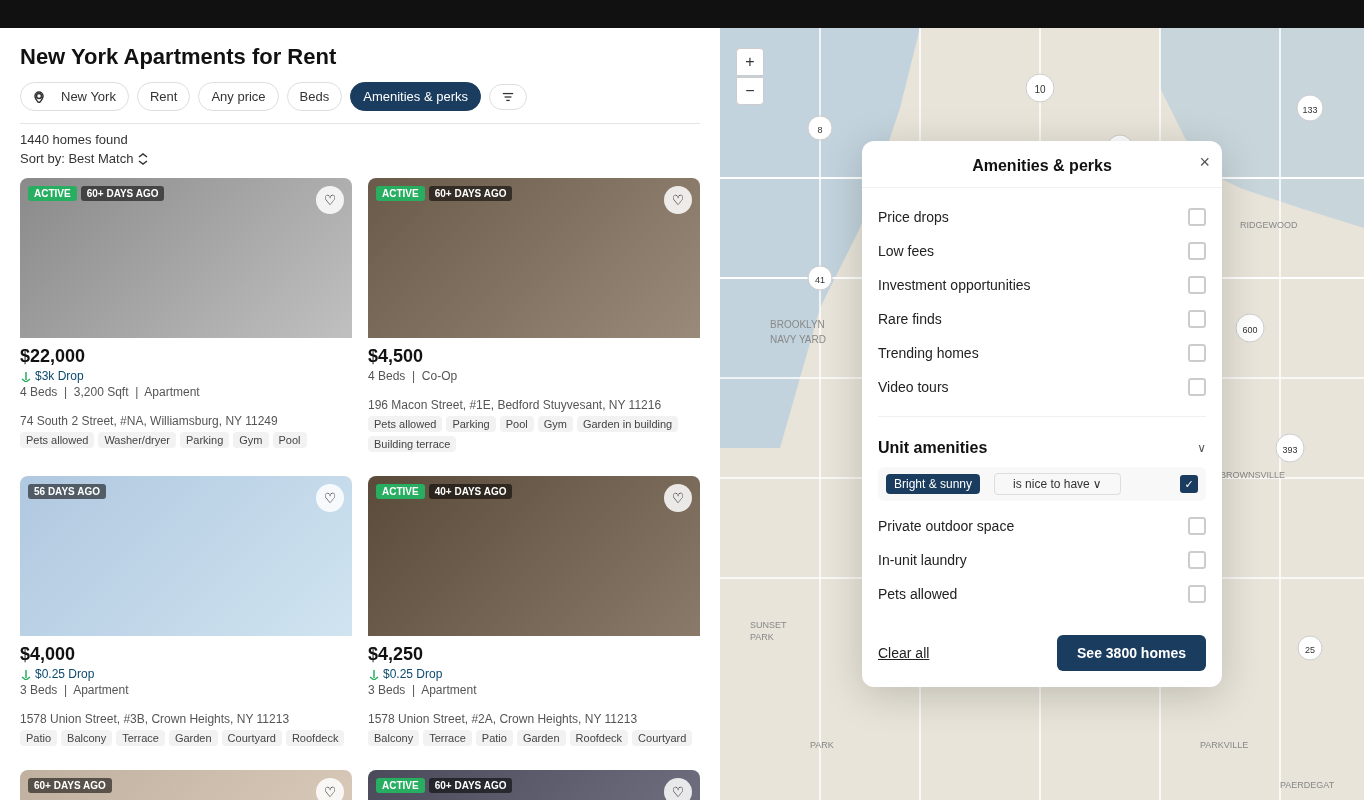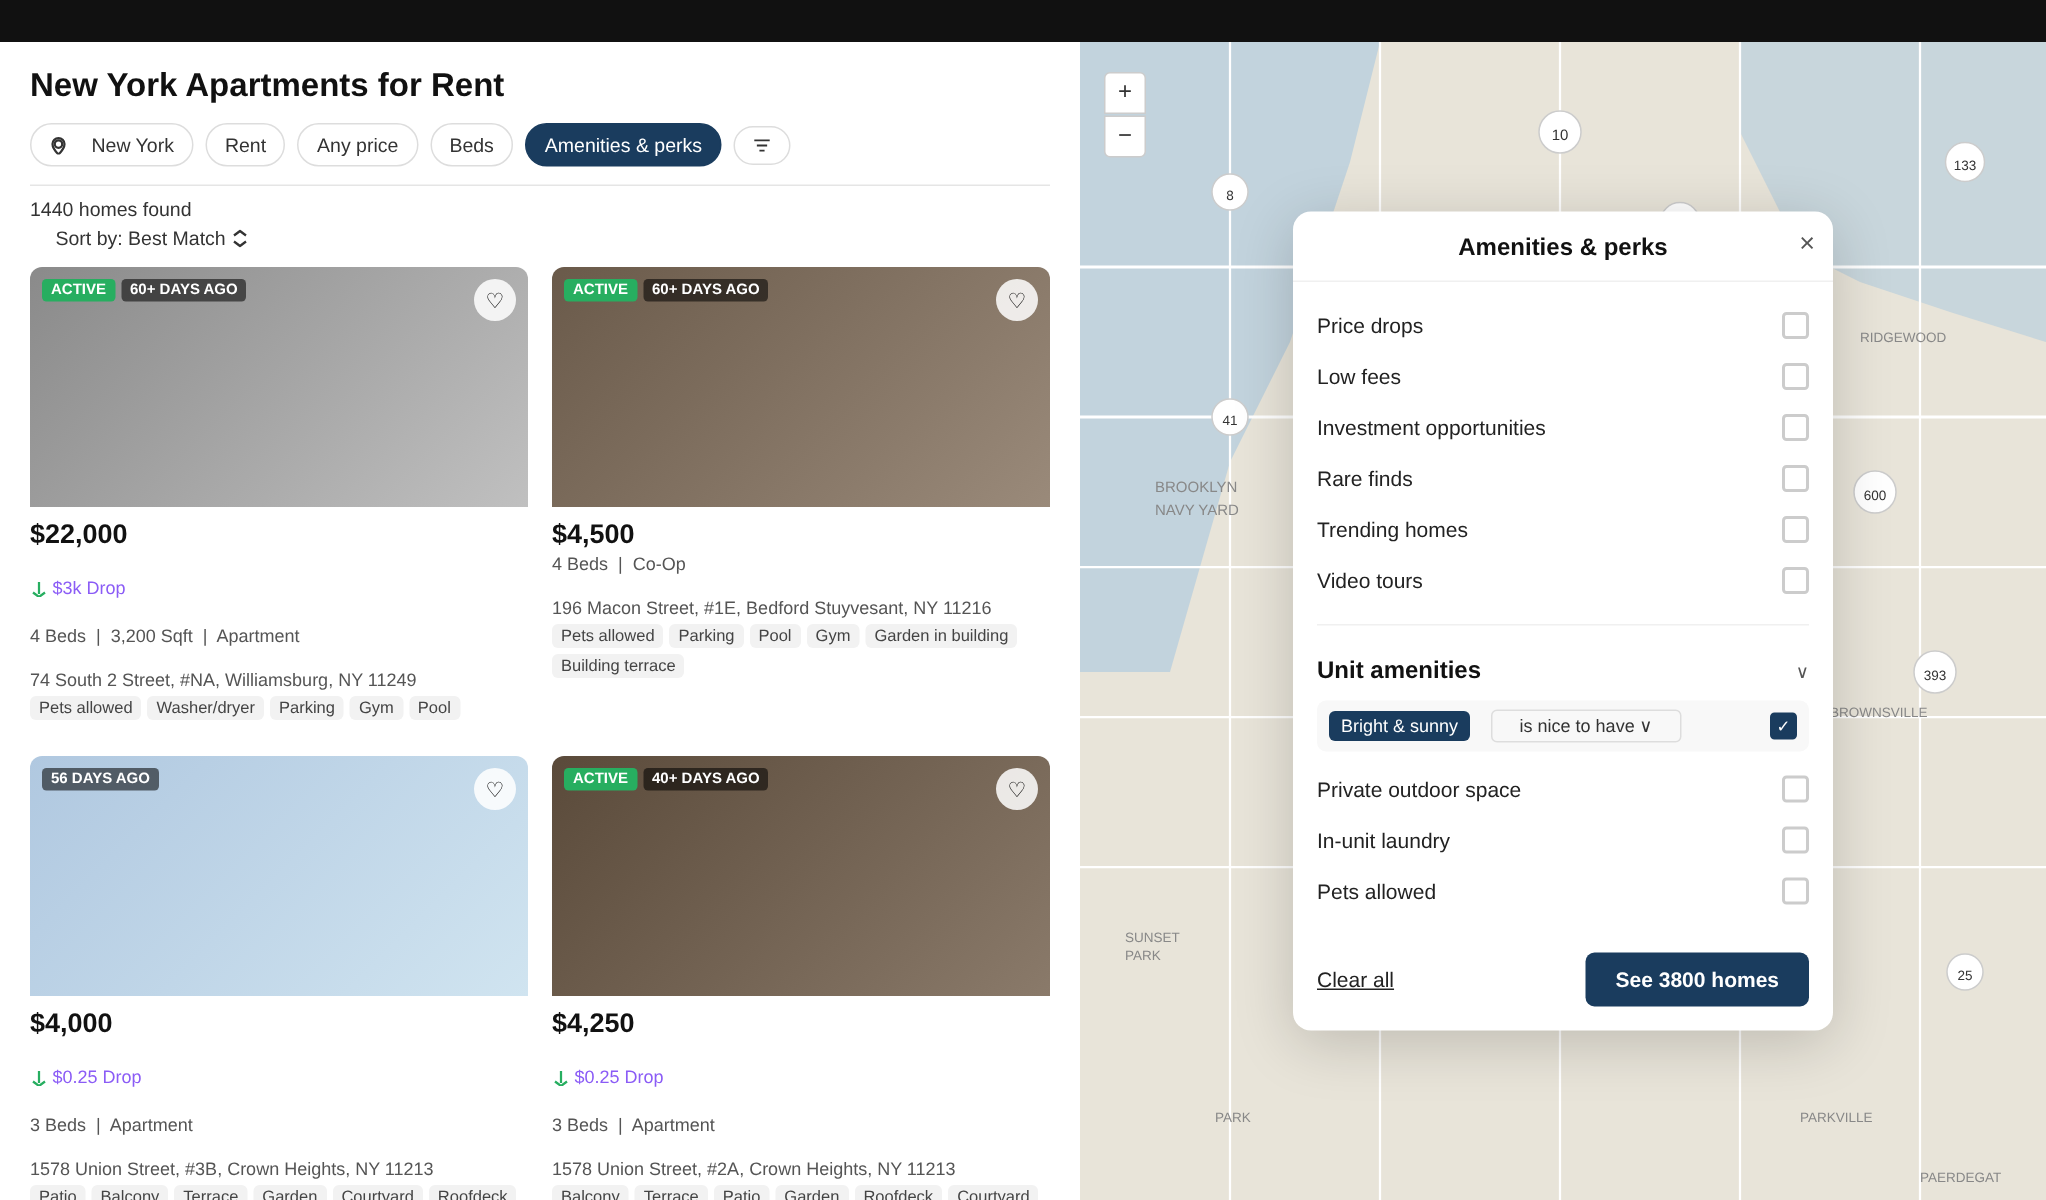--- a/index.html
+++ b/index.html
@@ -19,36 +19,36 @@
     .filter-bar { display: flex; align-items: center; gap: 8px; margin-bottom: 12px; flex-wrap: wrap; }
 
     .filter-chip { display: flex; align-items: center; gap: 16px; padding: 6px 12px; border: 1px solid #ddd; border-radius: 20px; font-size: 13px; cursor: pointer; background: #fff; color: #333; }
     .filter-chip.active { background: #1a3c5e; color: #fff; border-color: #1a3c5e; }
     .filter-chip svg { width: 12px; height: 12px; }
 
     .divider { border: none; border-top: 1px solid #e5e5e5; margin: 8px 0; }
 
     .results-info { font-size: 13px; color: #333; margin-bottom: 4px; }
     .sort-bar { font-size: 13px; color: #333; margin-bottom: 12px; display: flex; align-items: center; gap: 4px; }
-    .sort-bar span { font-weight: 500; margin-left: 17px; }
+    .sort-bar span { font-weight: 500; }
 
     
     .listings-grid { display: grid; grid-template-columns: 1fr 1fr; gap: 16px; padding-bottom: 16px; }
 
     .listing-card { border-radius: 8px; overflow: hidden; cursor: pointer; }
     .listing-img { position: relative; width: 100%; height: 160px; background: #ec4899; overflow: hidden; }
     .badge-row { position: absolute; top: 8px; left: 8px; display: flex; gap: 4px; }
     .badge { font-size: 10px; font-weight: 600; padding: 2px 6px; border-radius: 3px; text-transform: uppercase; }
     .badge-active { background: #27ae60; color: #fff; }
     .badge-days { background: rgba(0,0,0,0.55); color: #fff; }
     .heart-btn { position: absolute; top: 8px; right: 8px; background: rgba(255,255,255,0.85); border: none; border-radius: 50%; width: 28px; height: 28px; display: flex; align-items: center; justify-content: center; cursor: pointer; font-size: 14px; }
 
     .listing-info { padding: 8px 0; }
     .listing-price { font-size: 18px; font-weight: 700; color: #111; }
-    .listing-drop { font-size: 12px; color: #8b5cf6; display: flex; align-items: center; gap: 3px; margin: 18px 0; }
+    .listing-drop { font-size: 12px; color: #0c4a6e; display: flex; align-items: center; gap: 3px; margin: 2px 0; }
     .listing-drop svg { width: 12px; height: 12px; }
     .listing-meta { font-size: 12px; color: #555; margin: 2px 0; }
     .listing-address { font-size: 12px; color: #555; margin: 15px 0 4px; }
     .listing-tags { display: flex; flex-wrap: wrap; gap: 4px; margin-top: 4px; }
     .listing-tag { font-size: 11px; color: #444; background: #f2f2f2; border-radius: 4px; padding: 2px 6px; }
 
     
     .map-area { flex: 1; background: #e8e4d9; position: relative; overflow: hidden; }
 
     

